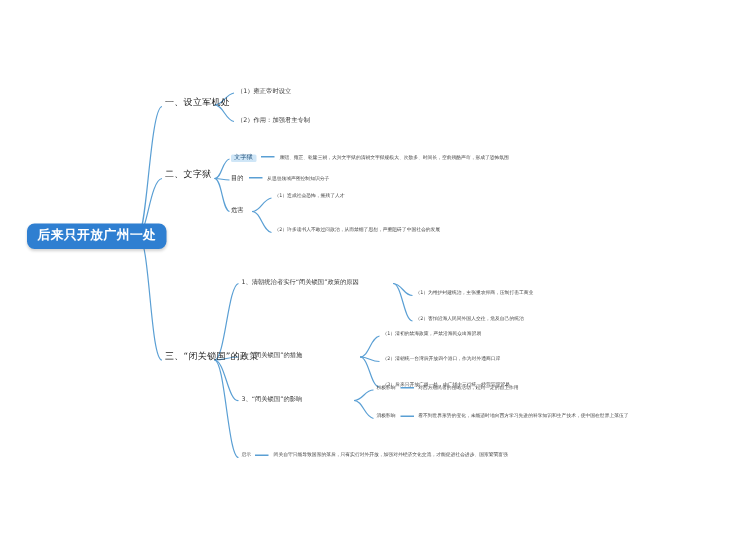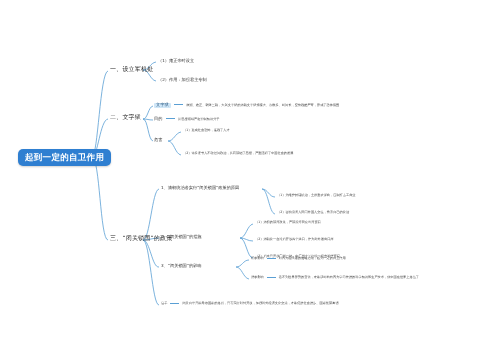--- a/index.html
+++ b/index.html
@@ -66,21 +66,21 @@
 
       <path d="M240,238 C246,238 247,225 253,224"></path>
       <path d="M240,238 C246,238 247,241 253,241"></path>
       <path d="M240,238 C246,238 247,258 253,258"></path>
 
       <path d="M236,267 C242,267 243,260 249,260"></path>
       <path d="M236,267 C242,267 243,278 249,279"></path>
     </g>
   </svg>
 
-  <div class="node root" style="left:18px;top:149px;">起到一定的自卫作用</div>
+  <div class="node root" style="left:18px;top:149px;">后来只开放广州一处</div>
 
   <div class="node lv2" style="left:110px;top:66px;">一、设立军机处</div>
 
   <div class="node lv3" style="left:158px;top:59px;">（1）雍正帝时设立</div>
   <div class="node lv3" style="left:158px;top:78px;">（2）作用：加强君主专制</div>
 
   <div class="node lv2" style="left:110px;top:114px;">二、文字狱</div>
 
   <div class="node lv3" style="left:154px;top:103px;">
     <span class="chip">文字狱</span>

